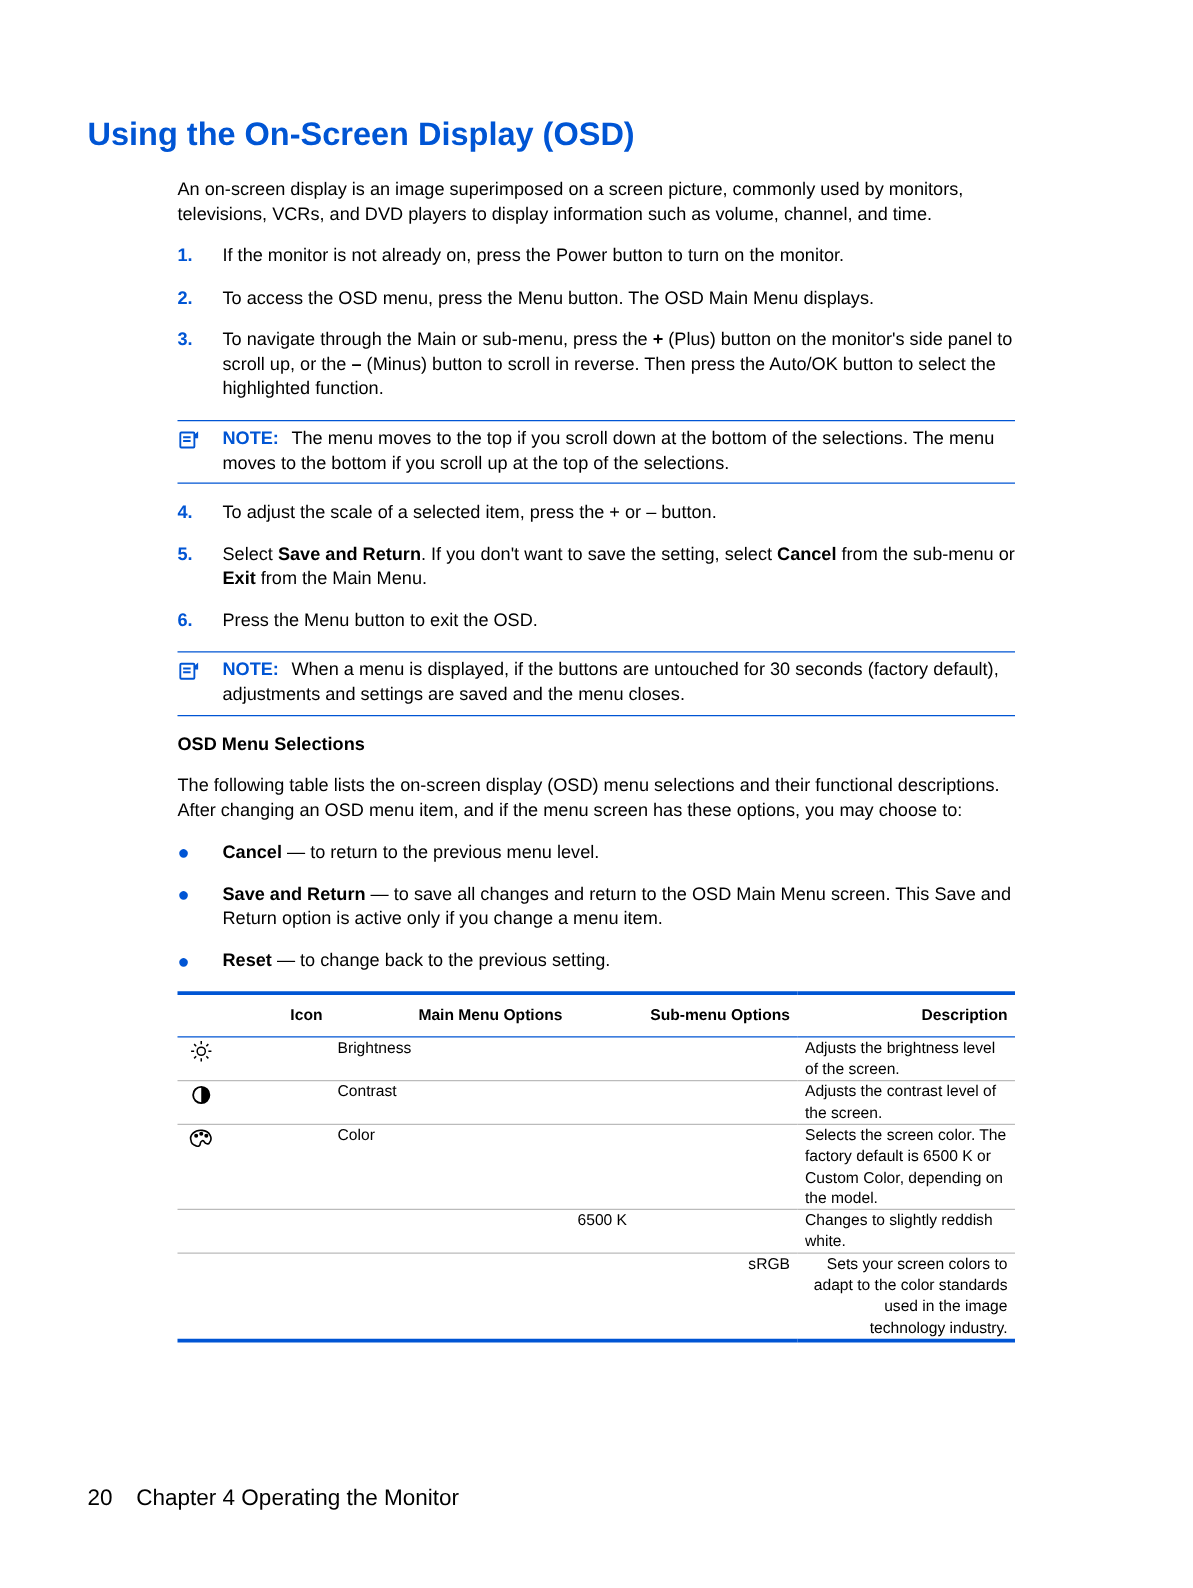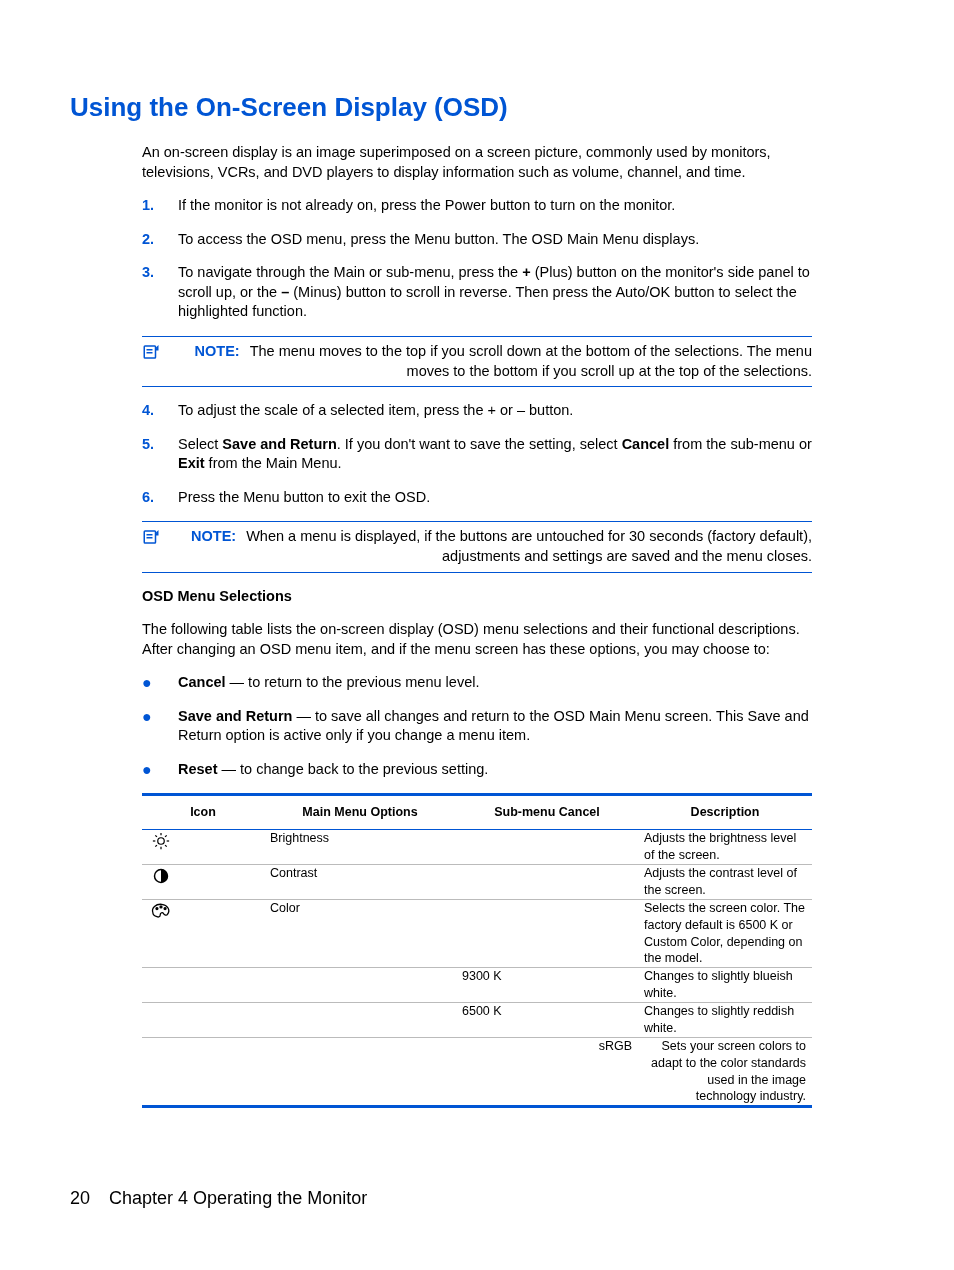--- a/index.html
+++ b/index.html
@@ -49,21 +49,20 @@
   ol.steps .step-body {
     flex: 1;
   }
   .note-block {
     border-top: 1.5px solid #0055d4;
     border-bottom: 1.5px solid #0055d4;
     padding: 5px 0 5px 0;
     margin: 4px 0 14px 0;
     display: flex;
     align-items: flex-start;
-    text-align: right;
   }
   .note-block .note-icon {
     width: 36px;
     flex: 0 0 36px;
     text-align: left;
     color: #0055d4;
   }
   .note-block .note-icon svg {
     width: 18px;
     height: 18px;
@@ -108,21 +107,21 @@
     width: 100%;
     border-collapse: collapse;
     font-size: 12.5px;
     margin-top: 8px;
   }
   .osd-table thead {
     border-top: 3px solid #0055d4;
     border-bottom: 1px solid #0055d4;
   }
   .osd-table thead th {
-    text-align: center;
+    text-align: right;
     font-weight: bold;
     padding: 8px 6px;
   }
   .osd-table tbody td {
     padding: 0 6px;
     vertical-align: top;
     border-bottom: 1px solid #bbb;
   }
   .osd-table tbody tr:last-child td {
     border-bottom: 3px solid #0055d4;
@@ -236,21 +235,21 @@
         <span class="dot">●</span>
         <span class="bullet-body"><b>Reset</b><span> — to change back to the previous setting.</span></span>
       </li>
     </ul>
 
     <table class="osd-table">
       <thead>
         <tr>
           <th class="col-icon">Icon</th>
           <th class="col-main">Main Menu Options</th>
-          <th class="col-sub">Sub-menu Cancel</th>
+          <th class="col-sub">Sub-menu Options</th>
           <th class="col-desc">Description</th>
         </tr>
       </thead>
       <tbody>
         <tr>
           <td class="icon-cell">
             <svg viewBox="0 0 32 24" fill="none" stroke="#000" stroke-width="1.5">
               <circle cx="16" cy="12" r="4"></circle>
               <line x1="16" y1="2" x2="16" y2="5"></line>
               <line x1="16" y1="19" x2="16" y2="22"></line>
@@ -286,26 +285,20 @@
               <circle cx="21" cy="9" r="1.2" fill="#000"></circle>
             </svg>
           </td>
           <td>Color</td>
           <td></td>
           <td>Selects the screen color. The factory default is 6500 K or Custom Color, depending on the model.</td>
         </tr>
         <tr>
           <td></td>
           <td></td>
-          <td>9300 K</td>
-          <td>Changes to slightly blueish white.</td>
-        </tr>
-        <tr>
-          <td></td>
-          <td></td>
           <td>6500 K</td>
           <td>Changes to slightly reddish white.</td>
         </tr>
         <tr>
           <td></td>
           <td></td>
           <td>sRGB</td>
           <td>Sets your screen colors to adapt to the color standards used in the image technology industry.</td>
         </tr>
       </tbody>

